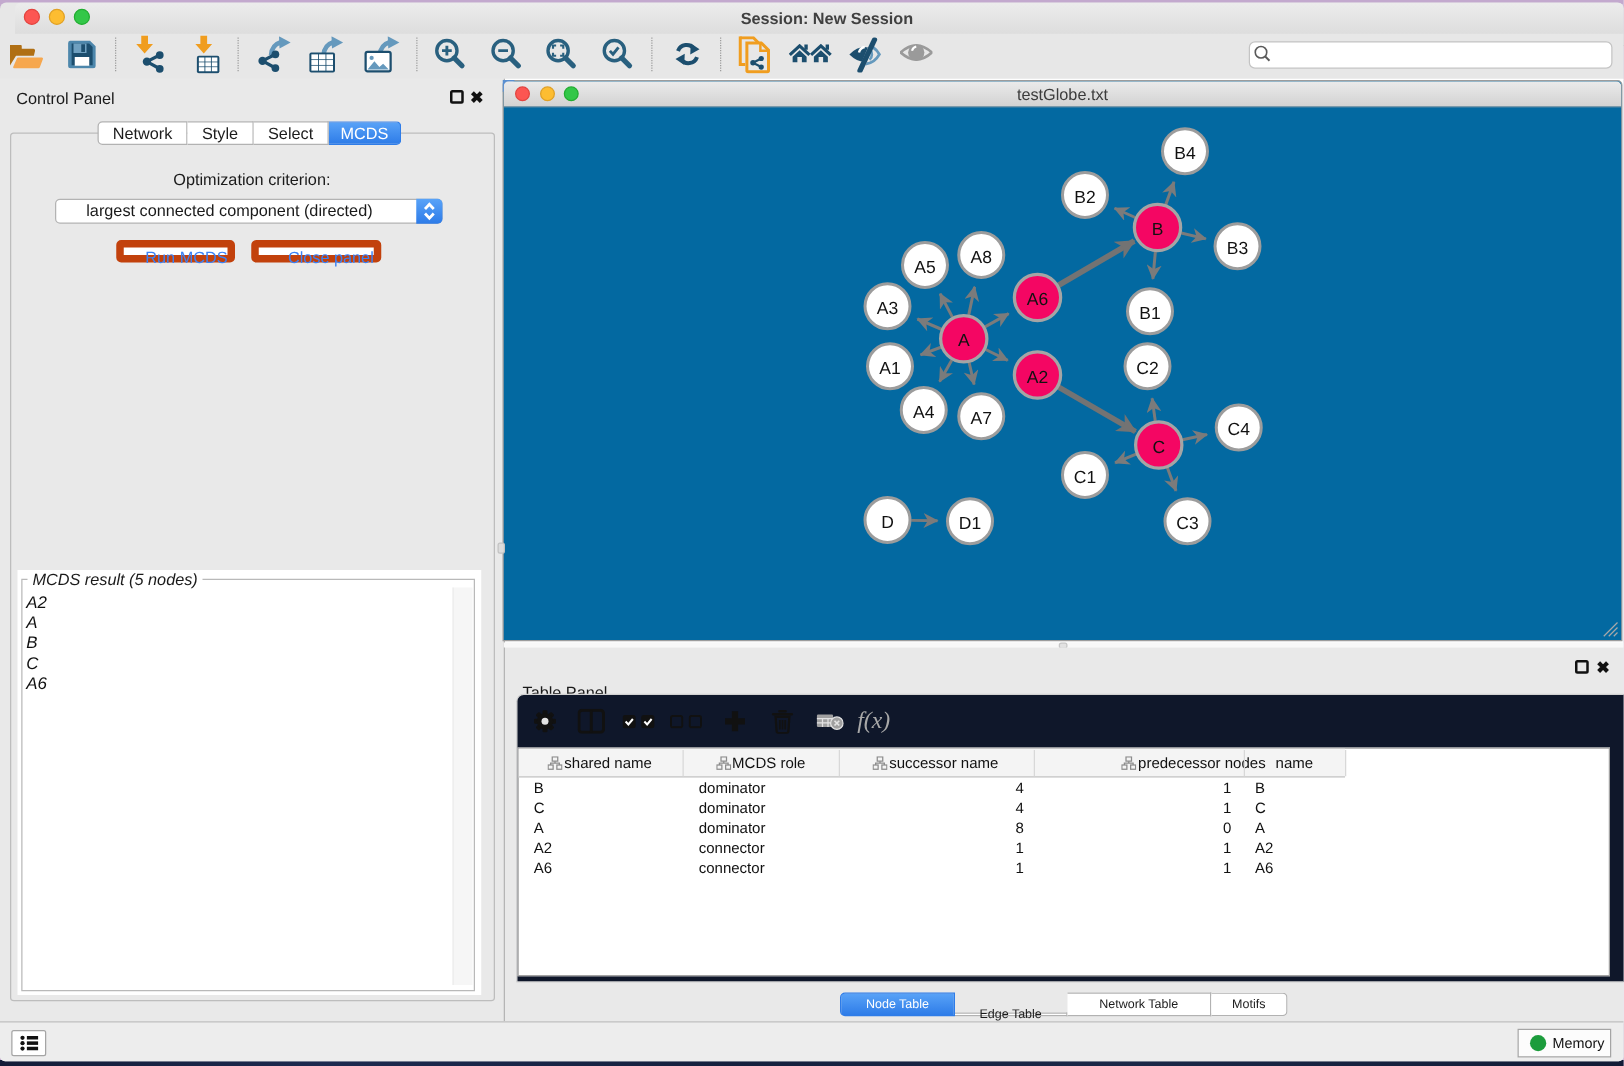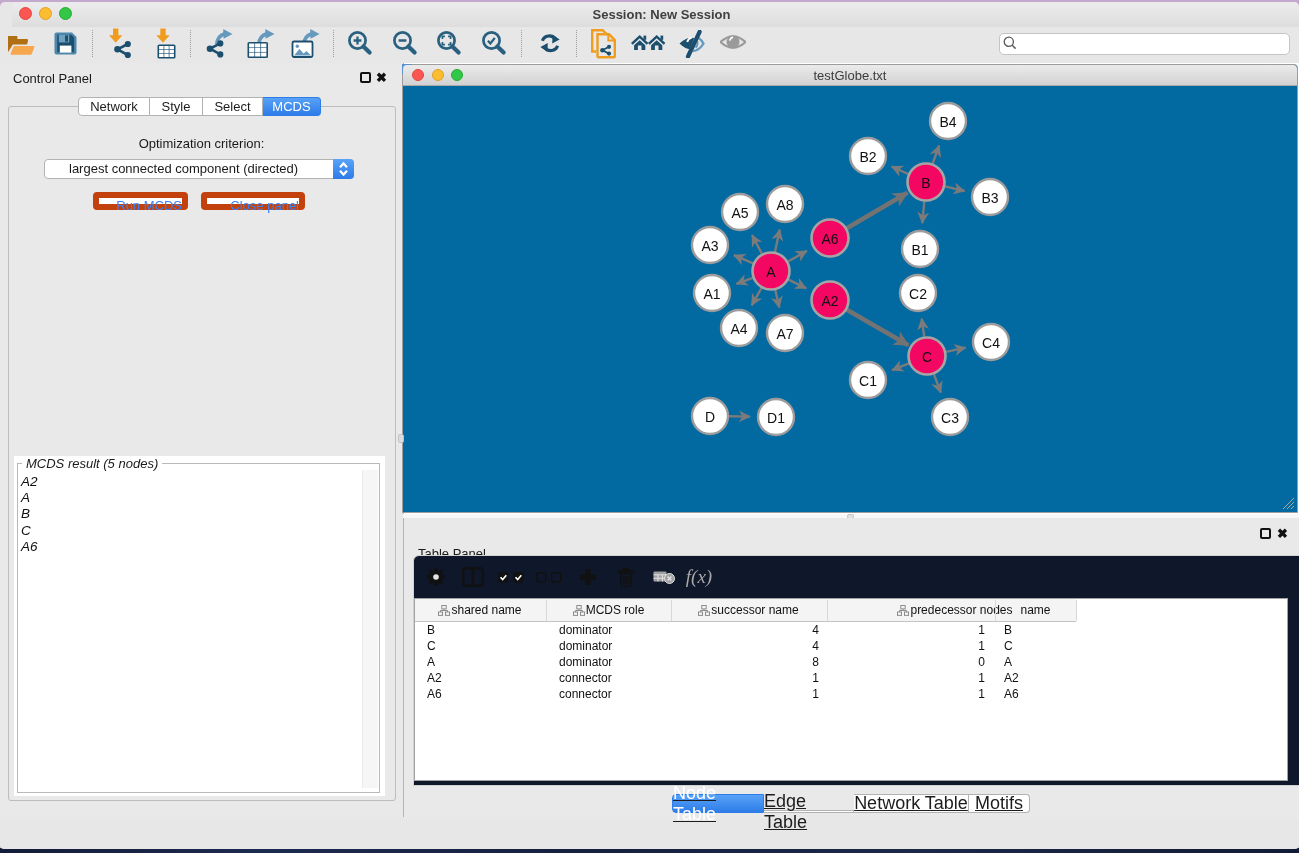--- a/index.html
+++ b/index.html
@@ -105,21 +105,21 @@
   justify-content:center; gap:1px; }
 .hsep { position:absolute; top:1px; height:21px; width:0; border-left:1px solid #d8d8d8; }
 .row { position:absolute; left:0; width:100%; height:16px; }
 .c1 { position:absolute; left:12px; }
 .c2 { position:absolute; left:144px; }
 .c3 { position:absolute; left:256px; width:148px; text-align:right; }
 .c4 { position:absolute; left:412px; width:158px; text-align:right; }
 .c5 { position:absolute; left:589px; }
 
 #ttabs { position:absolute; left:268px; top:276px; height:19px; display:flex;
-  font-size:18px; color:#1c1c1c;text-decoration:underline; }
+  font-size:10px; color:#1c1c1c; }
 #ttabs div { background:#fff; border:1px solid #b2b2b2; border-left:none;
   display:flex; align-items:center; justify-content:center; }
 #ttabs div.sel { background:linear-gradient(#58a2f7,#2e7ce8); color:#fff;
   border:1px solid #2e7ce8; border-radius:4px 0 0 4px; }
 #ttabs div:last-child { border-radius:0 4px 4px 0; }
 
 #status { position:absolute; left:0; top:815px; width:100%; height:33px;
   background:#ededed; border-top:1px solid #bfbfbf; }
 #lbtn { position:absolute; left:9px; top:6px; width:28px; height:21px;
   background:#fff; border:1px solid #a5a5a5; border-radius:2px;
@@ -566,13 +566,26 @@
           </div>
       </div>
     </div>
     <div id="ttabs">
       <div class="sel" style="width:92px;">Node Table</div>
       <div style="width:90px;margin-top:16px;">Edge Table</div>
       <div style="width:115px;">Network Table</div>
       <div style="width:61px;">Motifs</div>
     </div>
   </div>
+  <div id="status">
+    <div id="lbtn">
+      <svg width="15" height="13" viewBox="0 0 15 13">
+        <circle cx="2" cy="2.2" r="1.7" fill="#111"></circle>
+          <rect x="5.5" y="0.8" width="9" height="2.8" fill="#111"></rect>
+        <circle cx="2" cy="6.5" r="1.7" fill="#111"></circle>
+          <rect x="5.5" y="5.1" width="9" height="2.8" fill="#111"></rect>
+        <circle cx="2" cy="10.8" r="1.7" fill="#111"></circle>
+          <rect x="5.5" y="9.4" width="9" height="2.8" fill="#111"></rect>
+      </svg>
+    </div>
+    <div id="membtn"><span class="dot"></span>Memory</div>
+  </div>
 </div>
 
 </body></html>

